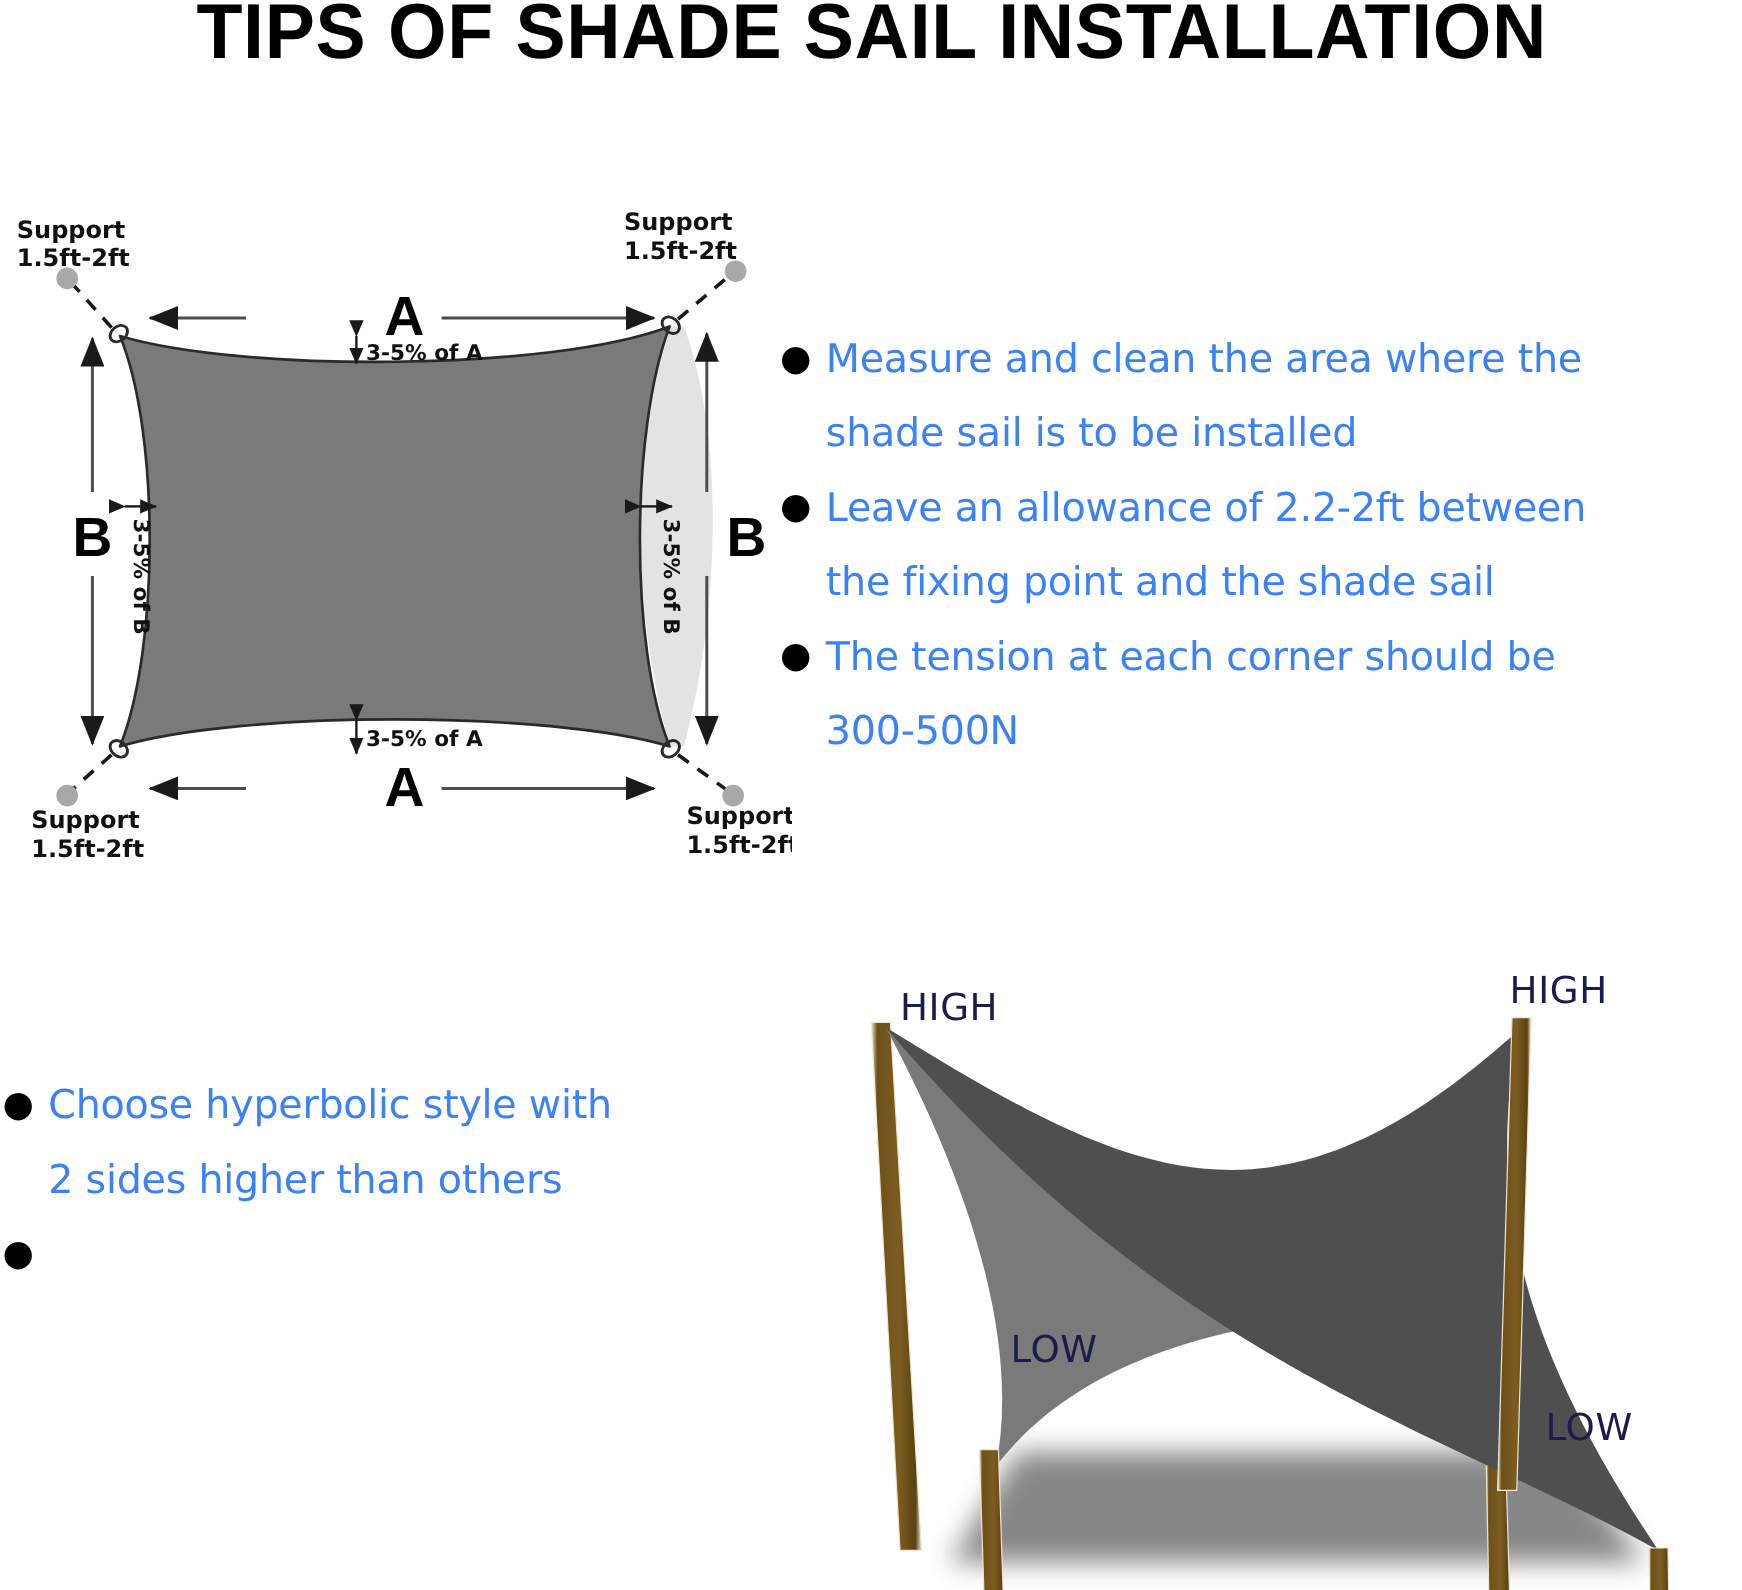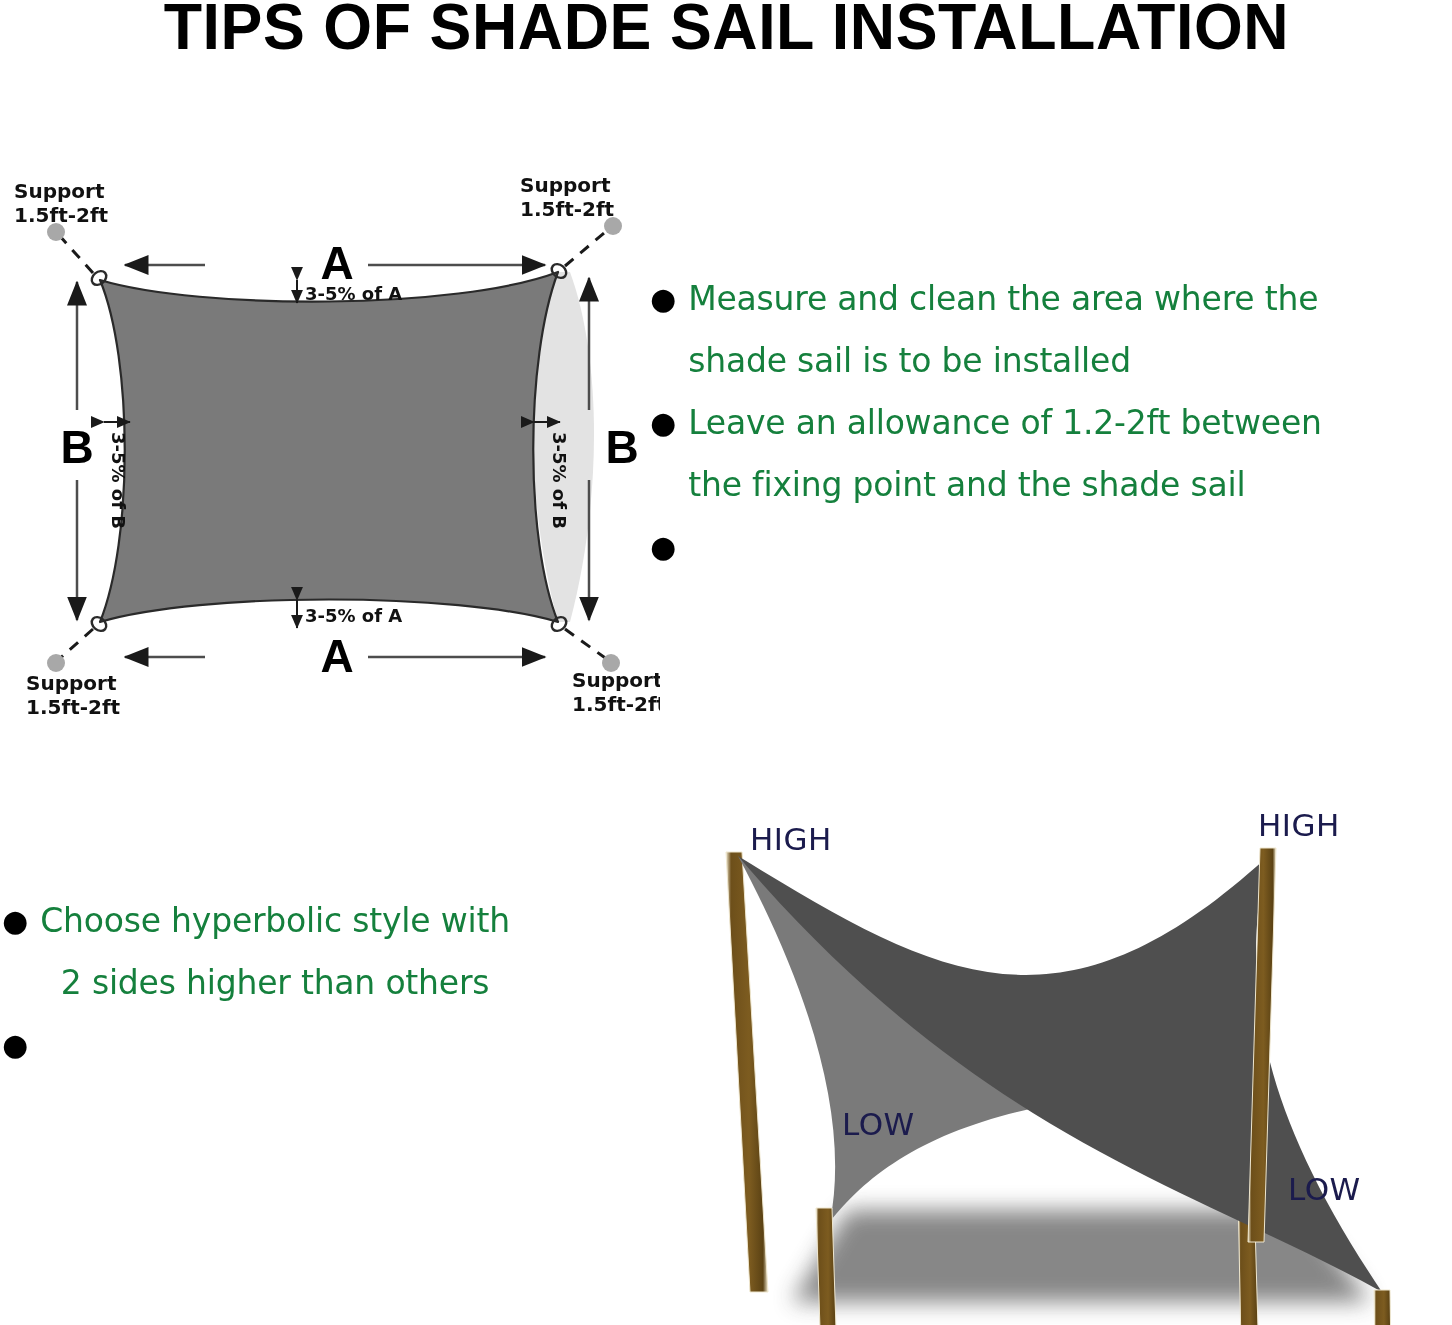--- a/index.html
+++ b/index.html
@@ -56,33 +56,33 @@
     flex: 0 0 auto;
     font-size: 30px;
     line-height: 62px;
     margin-right: 12px;
     color: #000;
   }
   .bullet-text {
     font-family: "DejaVu Sans", sans-serif;
     font-size: 33px;
     line-height: 62px;
-    color: #15803d;
+    color: #3b82f6;
     letter-spacing: -0.2px;
     white-space: pre-line;
   }
 
   
   #style-list {
     position: absolute;
     left: 2px; top: 890px;
     width: 620px;
   }
   #style-list .bullet-dot { line-height: 62px; }
-  #style-list .bullet-text { font-size: 33px; line-height: 62px; text-align: center; }
+  #style-list .bullet-text { font-size: 33px; line-height: 62px; }
 
   
   #hyper-diagram {
     position: absolute;
     left: 680px; top: 790px;
     width: 772px; height: 535px;
   }
   .hl-label {
     font-family: "DejaVu Sans", sans-serif;
     font-size: 31px;
@@ -197,25 +197,27 @@
 </svg>
 
 <div id="tips-list">
   <div class="bullet-row">
     <span class="bullet-dot">●</span>
     <span class="bullet-text">Measure and clean the area where the
 shade sail is to be installed</span>
   </div>
   <div class="bullet-row">
     <span class="bullet-dot">●</span>
-    <span class="bullet-text">Leave an allowance of 1.2-2ft between
+    <span class="bullet-text">Leave an allowance of 2.2-2ft between
 the fixing point and the shade sail</span>
   </div>
   <div class="bullet-row">
     <span class="bullet-dot">●</span>
+    <span class="bullet-text">The tension at each corner should be
+300-500N</span>
   </div>
 </div>
 
 <div id="style-list">
   <div class="bullet-row">
     <span class="bullet-dot">●</span>
     <span class="bullet-text">Choose hyperbolic style with
 2 sides higher than others</span>
   </div>
   <div class="bullet-row">

